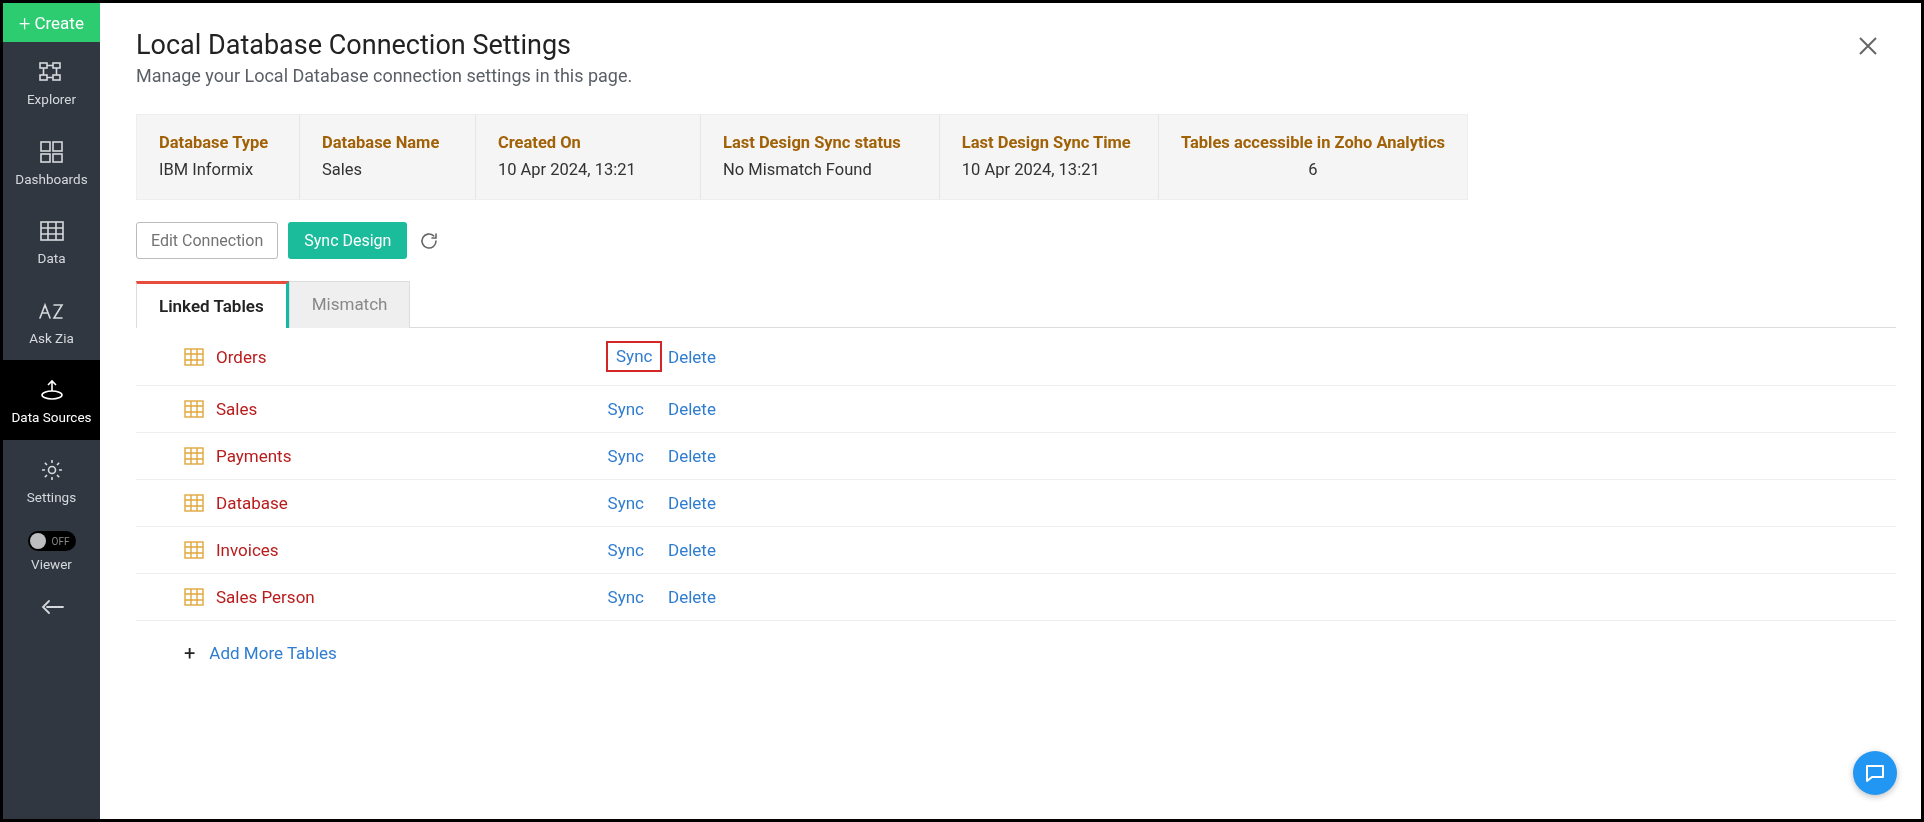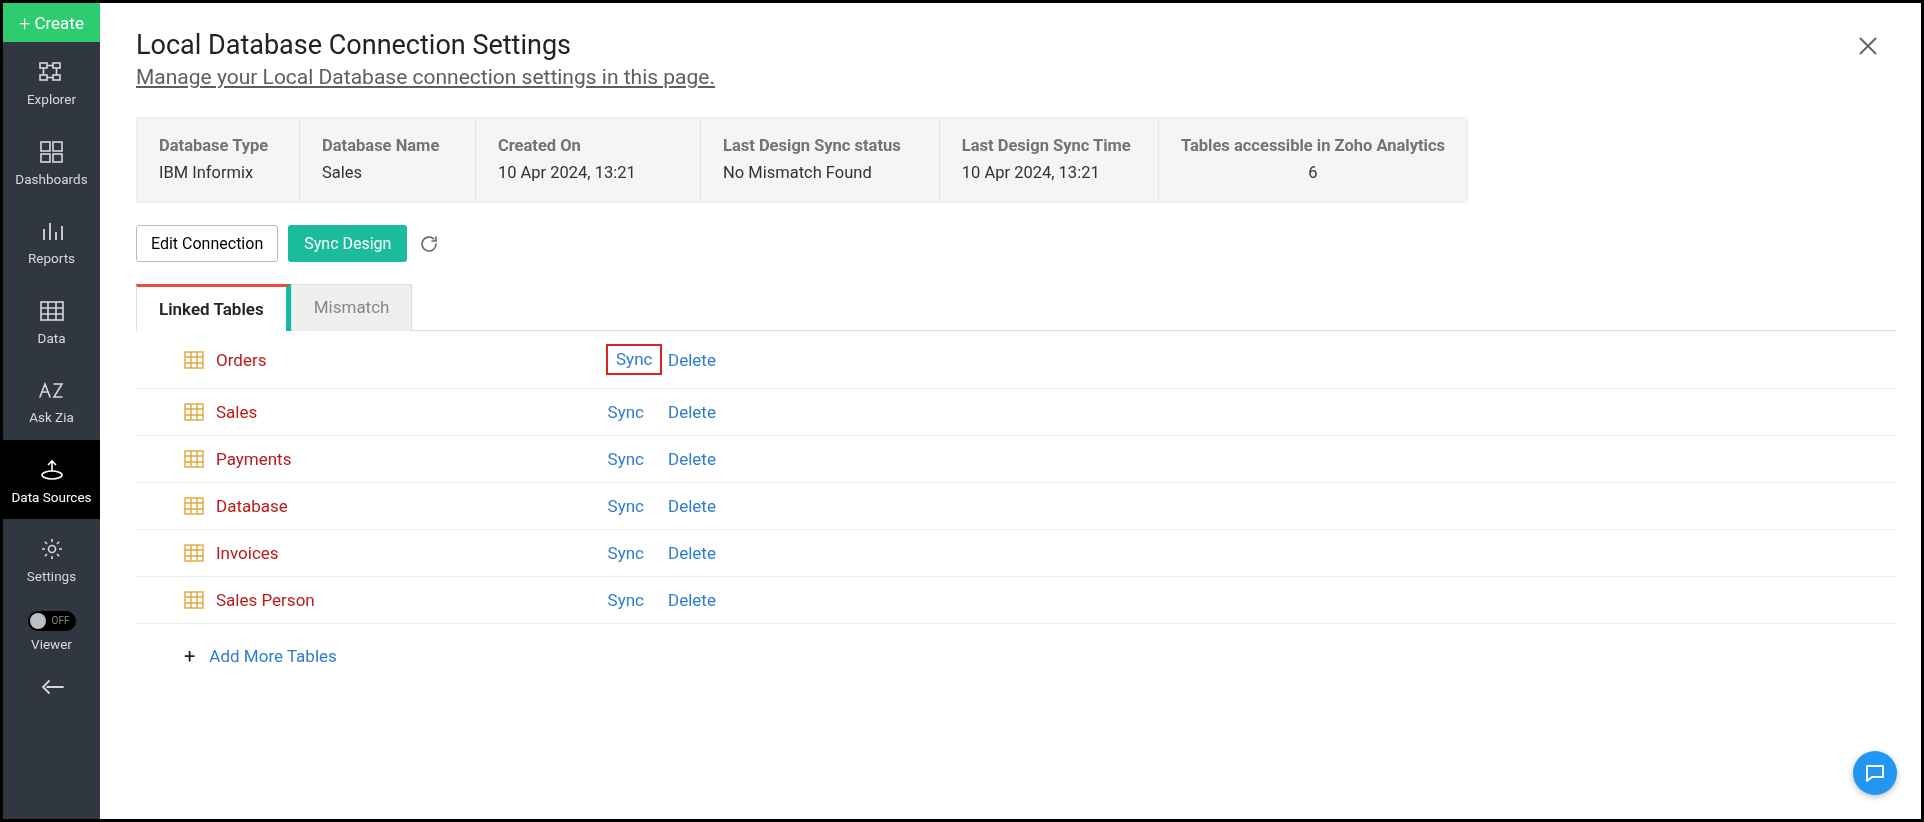--- a/index.html
+++ b/index.html
@@ -17,43 +17,43 @@
   .nav-item .label { font-size: 13.5px; text-align: center; line-height: 1.15; }
   .toggle-wrap { display: flex; flex-direction: column; align-items: center; padding: 12px 0 10px; gap: 5px; }
   .toggle { width: 48px; height: 20px; border-radius: 10px; background: #000000; position: relative; font-size: 10px; color: #888; display: flex; align-items: center; justify-content: flex-end; padding-right: 6px; }
   .toggle .knob { position: absolute; left: 2px; top: 2px; width: 16px; height: 16px; border-radius: 50%; background: #bdbec0; }
   .toggle-label { color: #d6d9dc; font-size: 13.5px; }
   .collapse-btn { padding: 16px 0 14px; display: flex; justify-content: center; color: #d6d9dc; cursor: pointer; }
 
   
   .main { flex: 1; padding: 26px 36px; position: relative; overflow: auto; }
   .page-title { font-size: 27px; font-weight: 400; color: #222; }
-  .page-subtitle { font-size: 21px; color: #5a5f66; margin-top: 4px; text-decoration: underline; }
+  .page-subtitle { font-size: 18px; color: #5a5f66; margin-top: 4px; }
   .close-x { position: absolute; top: 32px; right: 42px; cursor: pointer; color: #666; }
 
   .info-bar { margin-top: 28px; background: #f5f5f5; border: 1px solid #eee; display: flex; width: 1332px; }
   .info-cell { padding: 18px 22px 20px; border-right: 1px solid #e6e6e6; }
   .info-cell:last-child { border-right: none; text-align: center; flex: 1; }
-  .info-cell .k { font-weight: 700; font-size: 16.5px; color: #737373; margin-bottom: 8px; white-space: nowrap; }
+  .info-cell .k { font-weight: 700; font-size: 16.5px; color: #a16207; margin-bottom: 8px; white-space: nowrap; }
   .info-cell .v { font-size: 16.5px; color: #333; white-space: nowrap; }
   .info-cell.c1 { width: 165px; }
   .info-cell.c2 { width: 178px; }
   .info-cell.c3 { width: 228px; }
   .info-cell.c4 { width: 242px; }
   .info-cell.c5 { width: 222px; }
   .info-cell.c6 { }
 
   .btn-row { margin-top: 22px; display: flex; align-items: center; gap: 10px; }
-  .btn-outline { border: 1px solid #bbb; background: #fff; padding: 8px 14px; border-radius: 3px; font-size: 16px; color: #000000; cursor: pointer; }
+  .btn-outline { border: 1px solid #bbb; background: #fff; padding: 8px 14px; border-radius: 3px; font-size: 16px; color: #737373; cursor: pointer; }
   .btn-primary { background: #1abc9c; color: #fff; border: none; padding: 9px 16px; border-radius: 3px; font-size: 16px; cursor: pointer; }
   .refresh-icon { color: #666; cursor: pointer; margin-left: 2px; }
 
   .tabs { margin-top: 22px; display: flex; }
   .tab { padding: 12px 22px; font-size: 17px; border: 1px solid #ddd; border-bottom: none; background: #efefef; color: #888; cursor: pointer; }
-  .tab.active { background: #fff; color: #222; font-weight: 600; border-top: 3px solid #e74c3c; border-left: 1px solid #ddd; border-right: 5px solid #14b8a6; position: relative; z-index: 2; }
+  .tab.active { background: #fff; color: #222; font-weight: 600; border-top: 3px solid #e74c3c; border-left: 1px solid #ddd; border-right: 3px solid #14b8a6; position: relative; z-index: 2; }
 
   .table-list { border-top: 1px solid #ddd; margin-top: -1px; width: 1760px; }
   .table-row { display: flex; align-items: center; padding: 13px 0 13px 48px; border-bottom: 1px solid #eee; font-size: 17px; }
   .table-row .table-icon { margin-right: 12px; }
   .table-row .name { flex: 0 0 390px; color: #b91c1c; }
   .link { color: #2f7dd1; cursor: pointer; }
   .sync-cell { width: 38px; text-align: right; margin-right: 24px; }
   .delete-cell { }
   .highlight { border: 2.5px solid #d32626; padding: 3px 8px 4px; display: inline-block; }
 
@@ -93,28 +93,20 @@
         <svg width="24" height="22" viewBox="0 0 24 22" fill="none" stroke="#d6d9dc" stroke-width="1.6">
           <rect x="1" y="1" width="9" height="9"></rect>
             <rect x="13" y="1" width="9" height="9"></rect>
           <rect x="1" y="13" width="9" height="8"></rect>
             <rect x="13" y="13" width="9" height="8"></rect>
         </svg>
       </span>
       <span class="label">Dashboards</span>
     </div>
 
-    <div class="nav-item">
-      <span class="icon">
-        <svg width="24" height="22" viewBox="0 0 24 22" fill="none" stroke="#d6d9dc" stroke-width="1.8">
-          <path d="M4 20V9M10 20V3M16 20V12M22 20V6"></path>
-        </svg>
-      </span>
-      <span class="label">Reports</span>
-    </div>
 
     <div class="nav-item">
       <span class="icon">
         <svg width="24" height="20" viewBox="0 0 24 20" fill="none" stroke="#d6d9dc" stroke-width="1.6">
           <rect x="1" y="1" width="22" height="18"></rect>
           <path d="M1 7h22M1 13h22M8 1v18M16 1v18"></path>
         </svg>
       </span>
       <span class="label">Data</span>
     </div>

